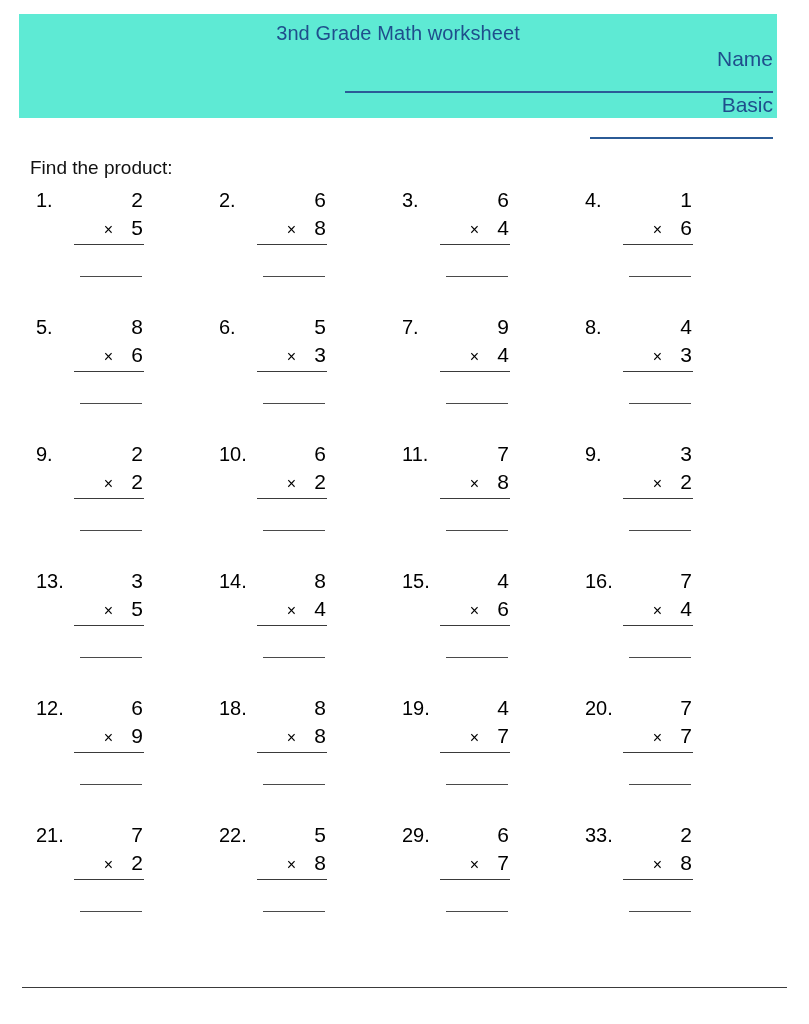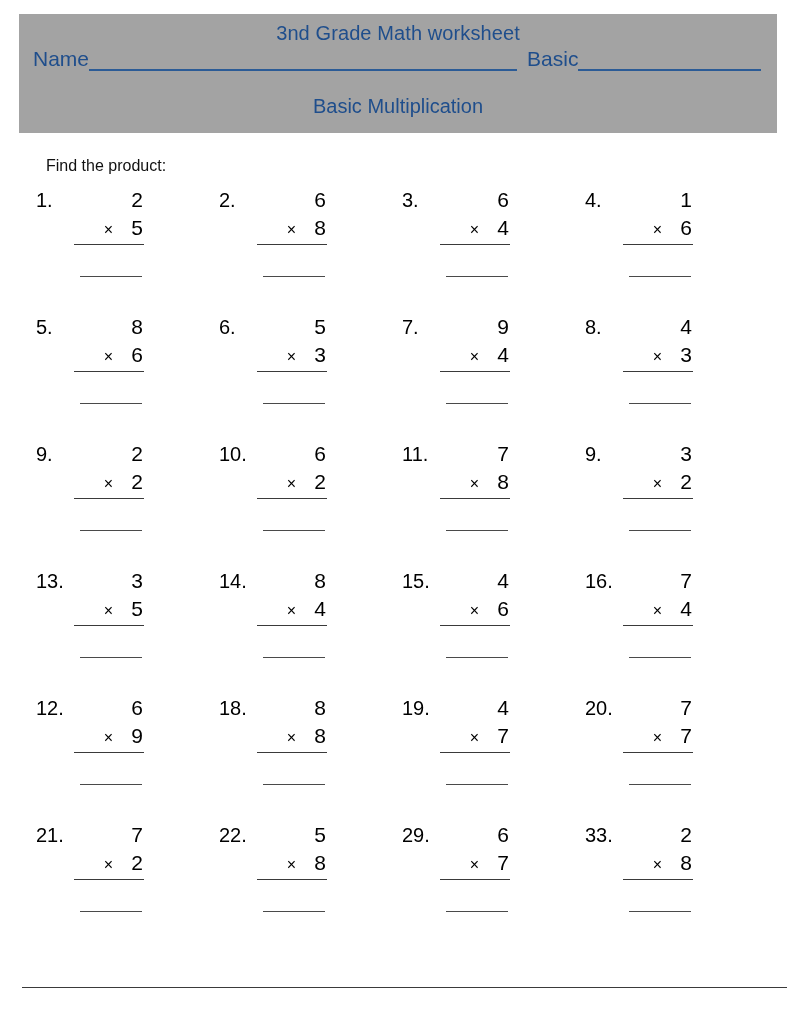--- a/index.html
+++ b/index.html
@@ -15,22 +15,22 @@
     position: relative;
     overflow: hidden;
   }
 
   
   #header-banner {
     position: absolute;
     left: 19px;
     top: 14px;
     width: 758px;
-    height: 119px;
-    background: #a3a3a3;
+    height: 104px;
+    background: #5eead4;
     box-sizing: border-box;
   }
   #worksheet-title {
     position: absolute;
     left: 0;
     top: 8px;
     width: 758px;
     text-align: center;
     font-size: 20px;
     color: #1f4e8c;
@@ -38,20 +38,21 @@
   }
   #nameline-row {
     position: absolute;
     left: 14px;
     top: 33px;
     width: 740px;
     display: flex;
     align-items: flex-end;
     font-size: 21px;
     color: #1f4e8c;
+    flex-direction: column;
   }
   .field-label {
     white-space: nowrap;
     line-height: 1.15;
   }
   .field-rule {
     border-bottom: 2px solid #2b5b96;
     height: 20px;
   }
   #name-rule { width: 428px; }
@@ -63,23 +64,23 @@
     top: 81px;
     width: 758px;
     text-align: center;
     font-size: 20px;
     color: #1f4e8c;
   }
 
   
   #instruction {
     position: absolute;
-    left: 46px;
+    left: 30px;
     top: 157px;
-    font-size: 16px;
+    font-size: 19px;
     color: #111111;
   }
 
   
   #problem-grid {
     position: absolute;
     left: 36px;
     top: 186px;
     width: 740px;
   }
@@ -161,21 +162,20 @@
   <div id="worksheet-title">3nd Grade Math worksheet</div>
 
   <div id="nameline-row">
     <span class="field-label">Name</span>
     <span id="name-rule" class="field-rule"></span>
     <span id="name-date-gap"></span>
     <span class="field-label">Basic</span>
     <span id="date-rule" class="field-rule"></span>
   </div>
 
-  <div id="worksheet-subtitle">Basic Multiplication</div>
 </div>
 
 <div id="instruction">Find the product:</div>
 
 <div id="problem-grid">
     <div class="problem-row">
       <div class="problem-cell">
         <div class="problem-index">1.</div>
         <div class="problem-stack">
           <div class="operand-line">

